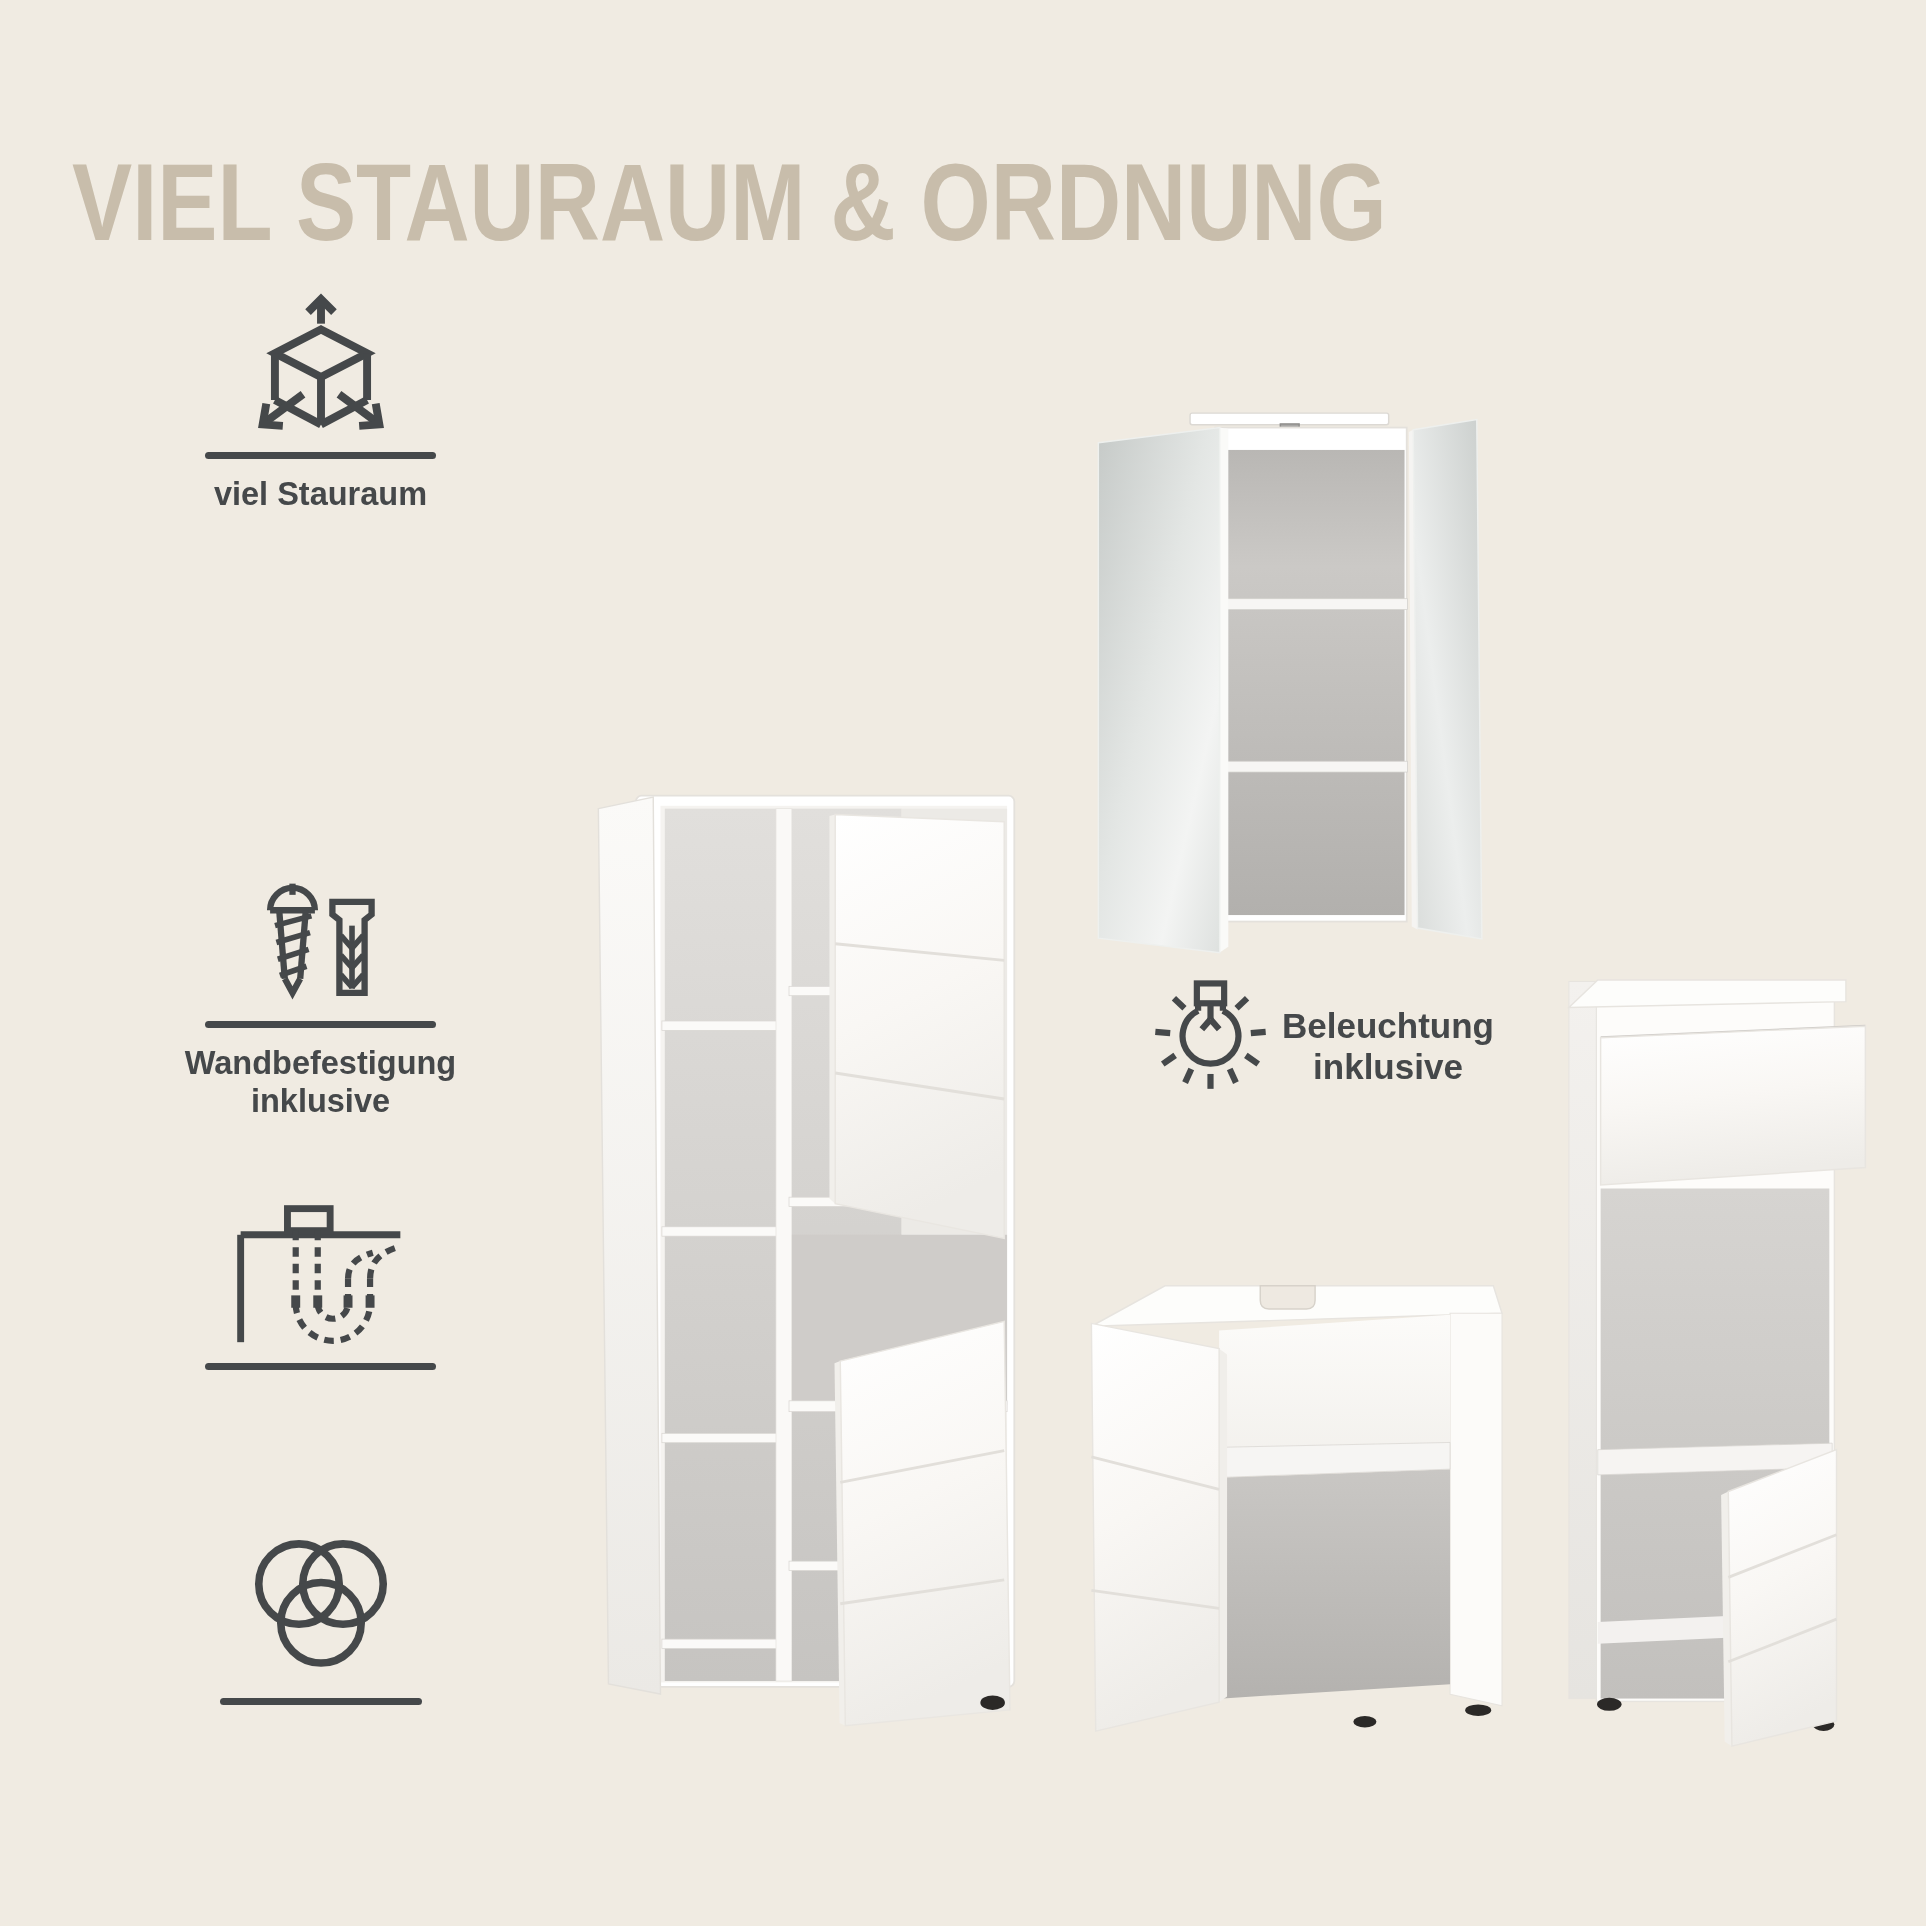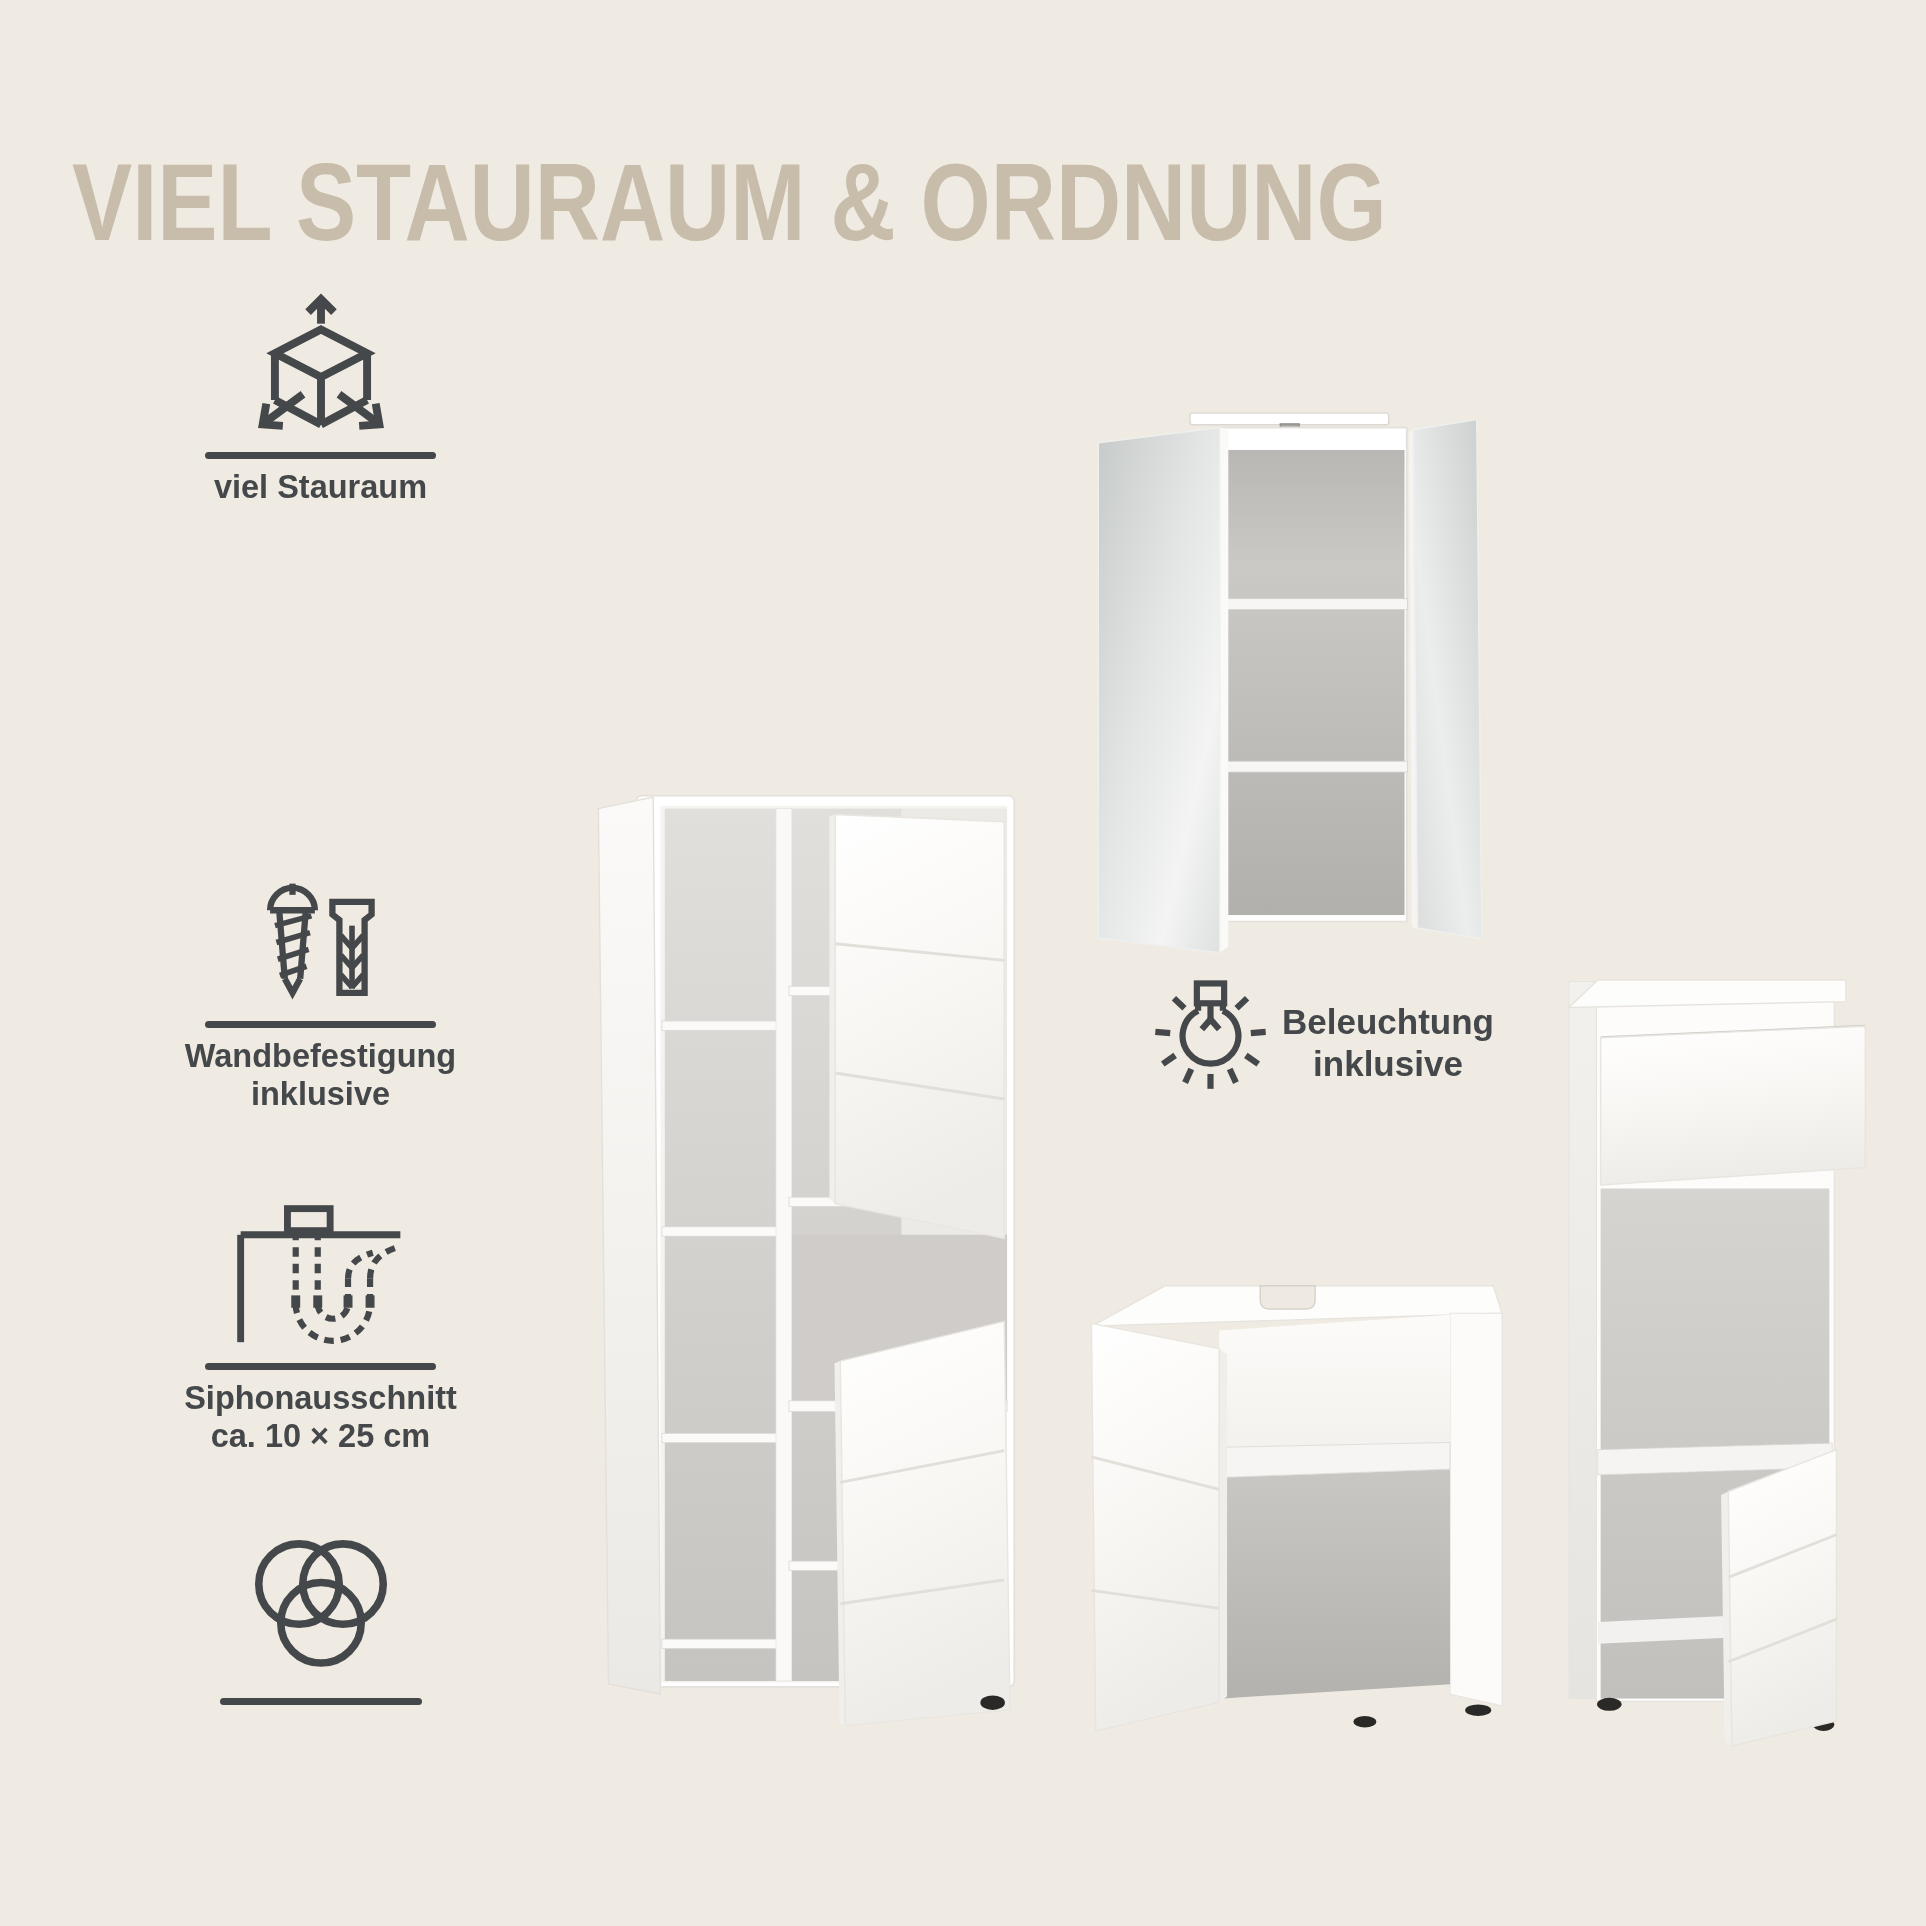--- a/index.html
+++ b/index.html
@@ -23,21 +23,21 @@
     display:flex;flex-direction:column;align-items:center;
   }
   .feature .icon-box{display:flex;align-items:flex-end;justify-content:center;}
   .divider{
     height:6.5px;background:#45484a;border-radius:3.6px;
     margin-top:16px;
   }
   .divider.w320{width:231px;}
   .divider.w280{width:202px;}
   .feature-label{
-    margin-top:9px;
+    margin-top:16px;
     font-size:32.5px;font-weight:bold;line-height:1.18;
     text-align:center;white-space:pre-line;color:#45484a;
   }
   .highlight-block{
     position:absolute;left:1139px;top:976px;width:289px;
     display:flex;align-items:center;
   }
   .product{position:absolute;}
   svg{display:block;}
   .stroke{stroke:#45484a;fill:none;stroke-width:11;}
@@ -122,22 +122,20 @@
         </g>
         <g class="stroke" style="stroke-width:13">
           <path d="M94,140 V158"></path>
           <path d="M126,140 V158"></path>
           <path d="M170,140 V158"></path>
           <path d="M202,140 V158"></path>
         </g>
       </svg>
     </div>
     <div class="divider w320"></div>
-    <div class="feature-label">Siphonausschnitt
-ca. 10 × 25 cm</div>
   </div>
 
   <div class="feature" style="top:1534px">
     <div class="icon-box" style="height:148px">
       <svg width="160" height="148" viewBox="0 0 210 195">
         <g class="stroke" style="stroke-width:10">
           <circle cx="76" cy="66" r="53"></circle>
           <circle cx="134" cy="66" r="53"></circle>
           <circle cx="105" cy="117" r="53"></circle>
         </g>

